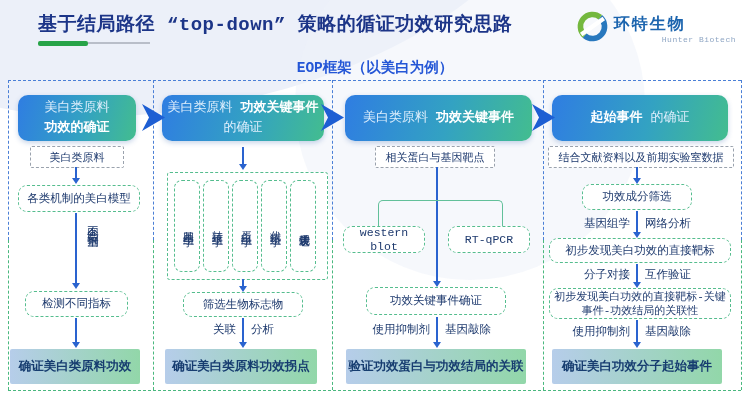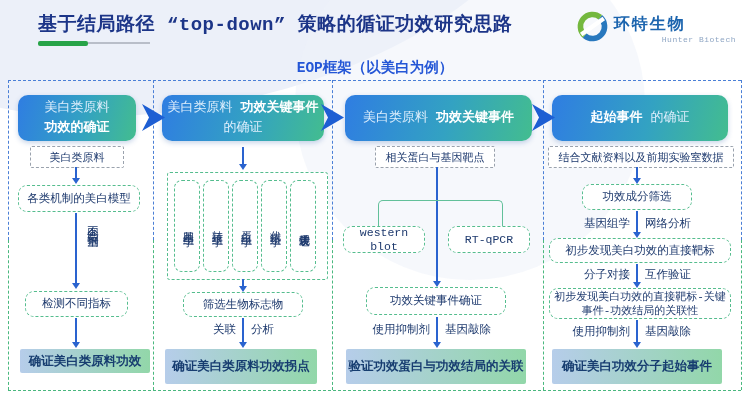--- a/index.html
+++ b/index.html
@@ -129,21 +129,21 @@
     <div><span class="n">美白类原料</span><span class="b"></span></div>
     <div><span class="b">功效的确证</span><span class="n"></span></div>
   </div>
   <div class="gbox" style="left:30px;top:146px;width:92px;height:20px">美白类原料</div>
   <div class="varrow" style="left:75px;top:167px;height:11px"></div>
   <div class="grbox" style="left:18px;top:185px;width:122px;height:27px">各类机制的美白模型</div>
   <div class="varrow" style="left:75px;top:213px;height:70px"></div>
   <div class="vlabel" style="left:84px;top:217px">不同给药剂量</div>
   <div class="grbox" style="left:25px;top:291px;width:103px;height:26px">检测不同指标</div>
   <div class="varrow" style="left:75px;top:318px;height:24px"></div>
-  <div class="result" style="left:20px;top:349px;width:130px;height:24px">确证美白类原料功效</div>
+  <div class="result" style="left:10px;top:349px;width:130px;height:35px">确证美白类原料功效</div>
 
   <div class="hdr" style="left:162px;top:95px;width:162px;height:46px">
     <div><span class="n">美白类原料 </span><span class="b">功效关键事件</span></div>
     <div><span class="b"></span><span class="n">的确证</span></div>
   </div>
   <div class="varrow" style="left:242px;top:147px;height:17px"></div>
   <div class="omics-wrap" style="left:167px;top:172px;width:159px;height:106px"></div>
   <div class="omics" style="left:174px;top:180px;width:24px;height:90px">基因组学</div>
   <div class="omics" style="left:203px;top:180px;width:24px;height:90px">转录组学</div>
   <div class="omics" style="left:232px;top:180px;width:24px;height:90px">蛋白组学</div>

